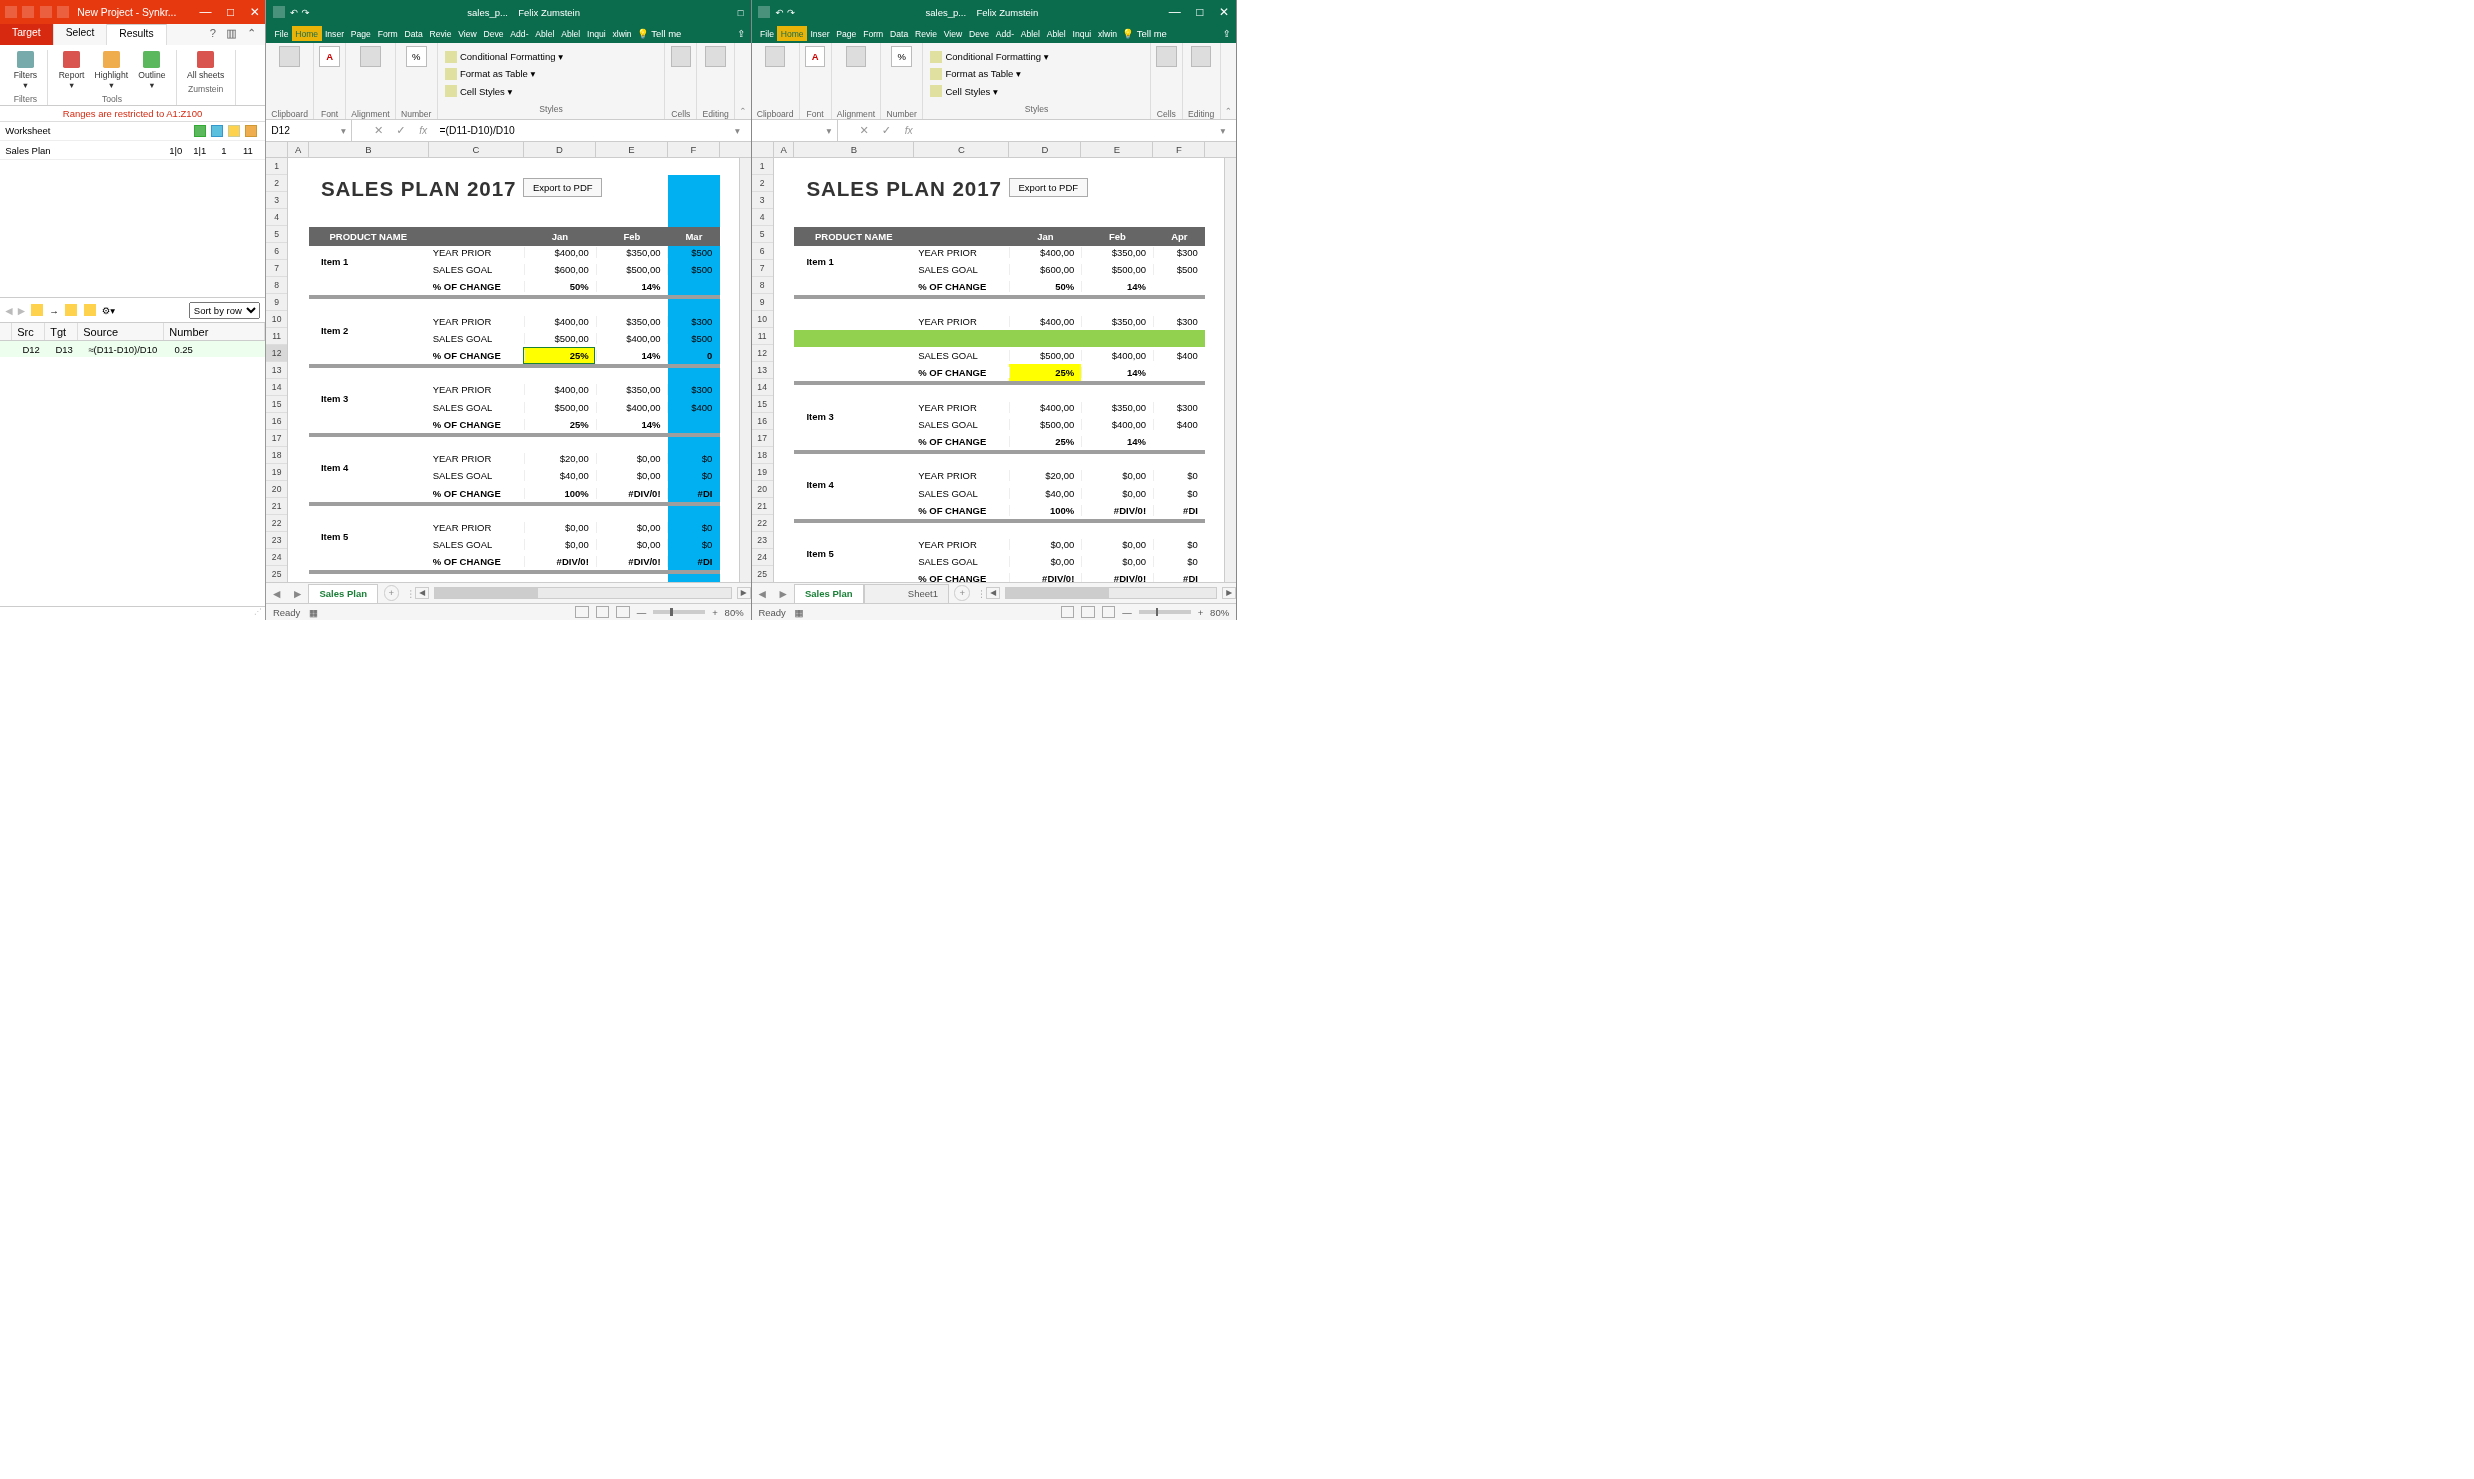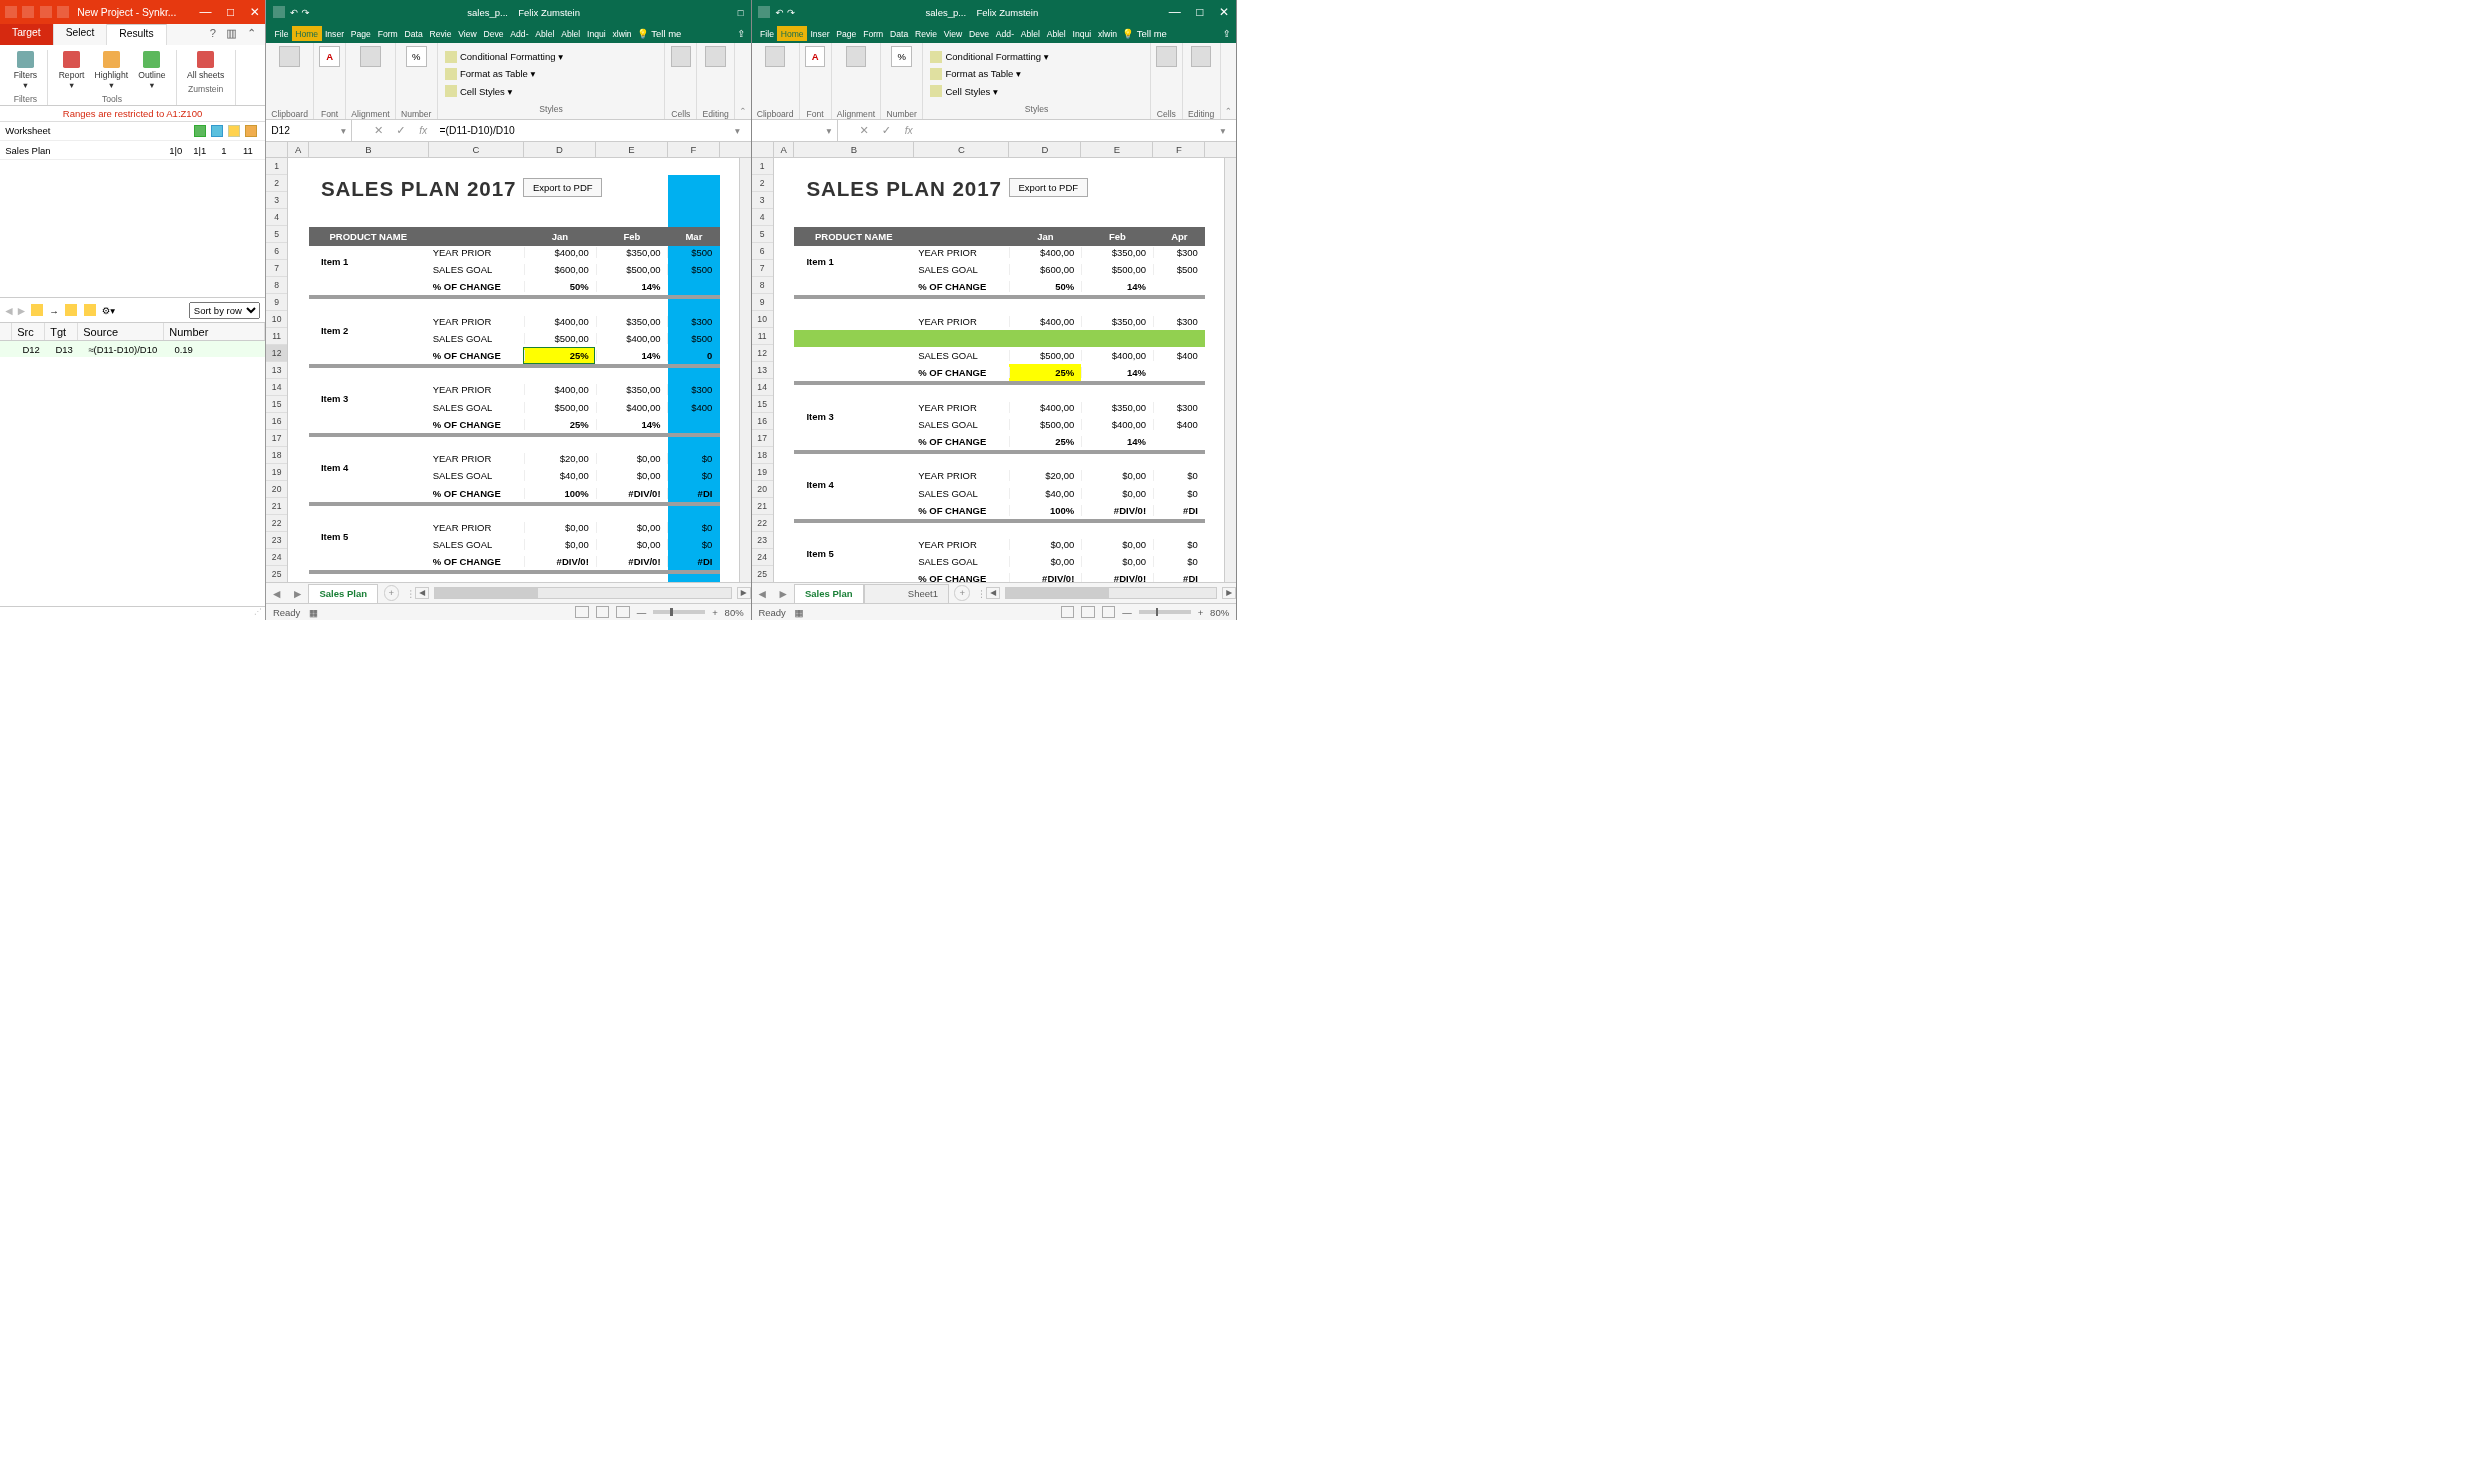--- a/index.html
+++ b/index.html
@@ -206,21 +206,21 @@
     <div class="c1">Src</div>
     <div class="c2">Tgt</div>
     <div class="c3">Source</div>
     <div class="c4">Number</div>
   </div>
   <div class="diffrow">
     <div style="width:12px;"></div>
     <div class="c1">D12</div>
     <div class="c2">D13</div>
     <div class="c3">≈(D11-D10)/D10</div>
-    <div class="c4">0.19</div>
+    <div class="c4">0.25</div>
   </div>
   <div style="flex:1;"></div>
   <div style="height:13.7px;border-top:0.9px solid #ccc;text-align:right;padding-right:3.4px;color:#aaa;font-size:7.7px;">⋰</div>
 </div>
 
 <div id="excel-a" class="excel">
     <div class="ex-title">
     <span class="ic"></span>
     <span style="margin-left:5.2px;">↶</span>
     <span style="margin-left:3.4px;">↷</span>

